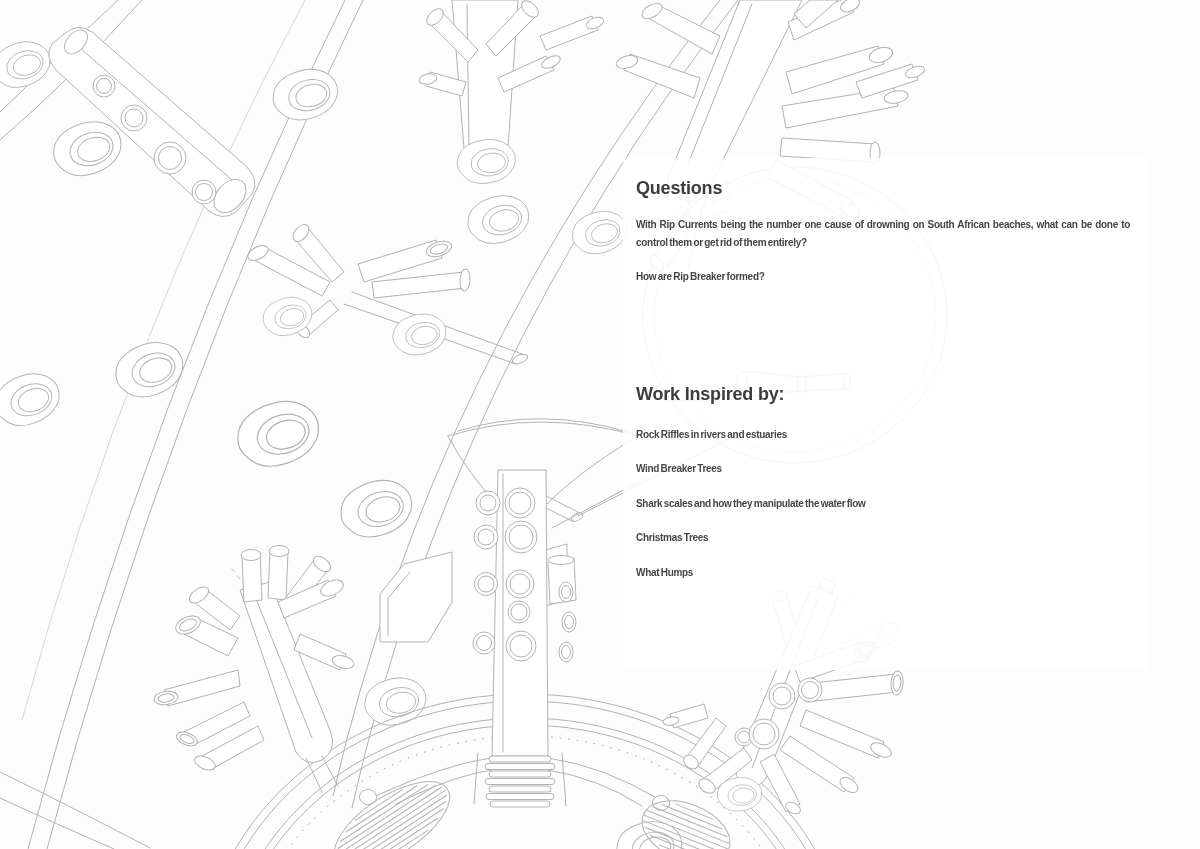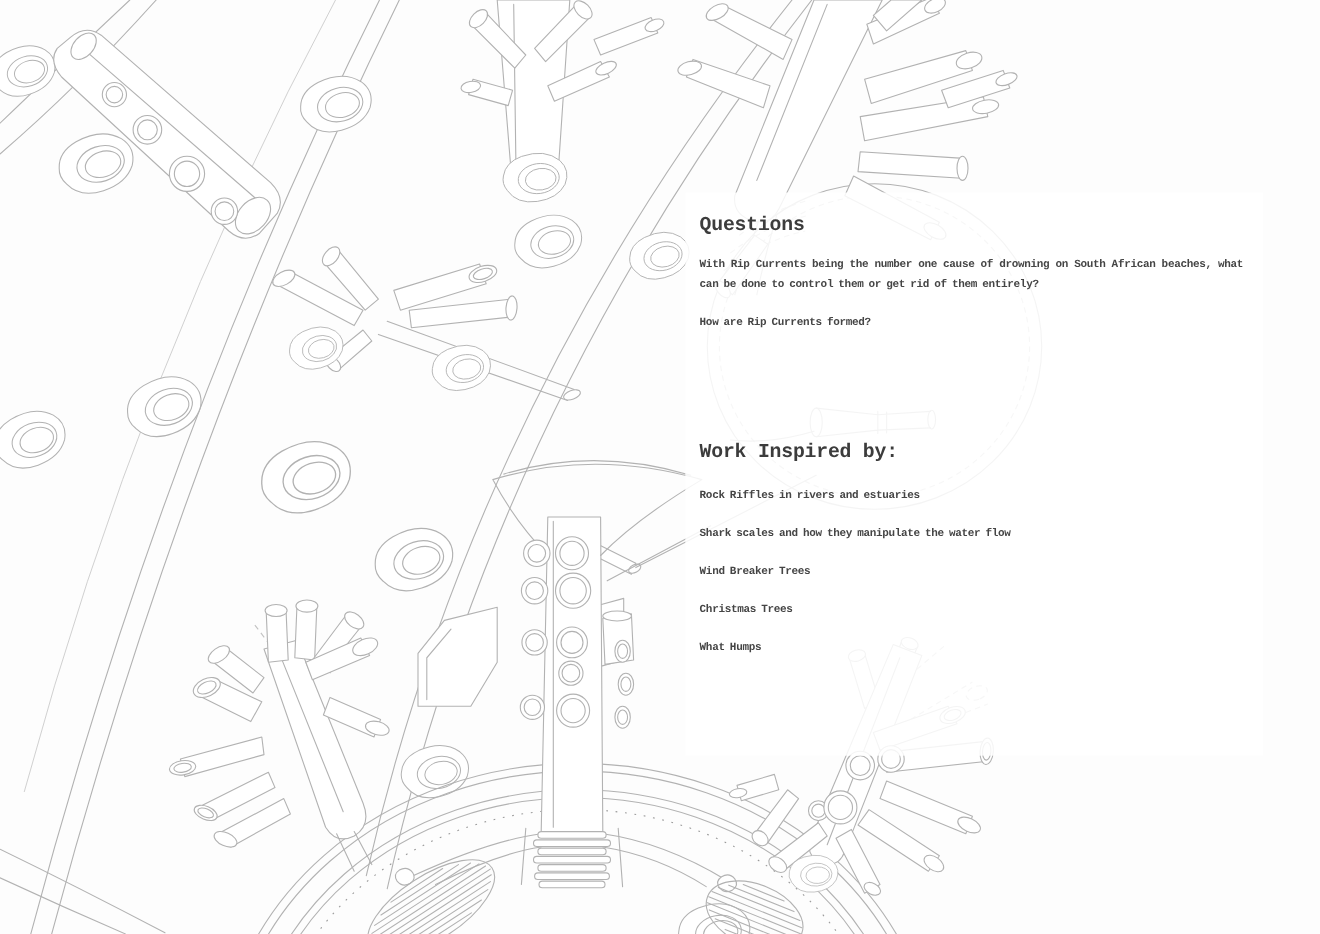--- a/index.html
+++ b/index.html
@@ -7,23 +7,23 @@
         font-family:"Liberation Sans","DejaVu Sans",sans-serif;}
   svg.draw{position:absolute;left:0;top:0;}
   
   .ln{fill:none;stroke:#b2b2b2;stroke-width:1;stroke-linecap:round;}
   .lt{fill:none;stroke:#cacaca;stroke-width:.8;}
   .pw{fill:#ffffff;stroke:#b2b2b2;stroke-width:1;stroke-linejoin:round;}
   .dsh{fill:none;stroke:#c2c2c2;stroke-width:1;stroke-dasharray:5 4;}
   .dot{fill:none;stroke:#9a9a9a;stroke-width:1;stroke-dasharray:1.6 7;}
   #td path,#td ellipse{fill:#fff;stroke:#b2b2b2;stroke-width:1;}
   
-  .panel{position:absolute;left:623px;top:175px;width:525px;height:512px;
+  .panel{position:absolute;left:623px;top:158px;width:525px;height:512px;
          background:rgba(255,255,255,0.86);box-sizing:border-box;
-         padding:19px 18px 0 13px;color:#454545;font-family:Liberation Mono, monospace;}
+         padding:19px 18px 0 13px;color:#454545;}
   .panel h2{font-size:18px;line-height:22px;font-weight:700;color:#3c3c3c;
             margin:0 0 17px 0;letter-spacing:-0.2px;}
   .panel h2.second{margin-top:97px;margin-bottom:21px;}
   .panel p{font-size:10px;line-height:17.5px;font-weight:700;margin:0 0 17px 0;
            letter-spacing:-0.3px;word-spacing:-1px;}
   .panel p.para{text-align:justify;}
 </style>
 </head>
 <body>
 
@@ -282,23 +282,23 @@
         <ellipse class="pw" cx="691" cy="762" rx="6" ry="8" transform="rotate(-50 691 762)"></ellipse>
     <path class="pw" d="M704,704 L670,714 L674,728 L708,718 Z"></path>
         <ellipse class="pw" cx="671" cy="721" rx="4" ry="8" transform="rotate(80 671 721)"></ellipse>
     <use href="#td" transform="translate(740 794) rotate(-5) scale(0.65)"></use>
   </g>
 </svg>
 
 <div class="panel">
   <h2>Questions</h2>
   <p class="para">With Rip Currents being the number one cause of drowning on South African beaches, what can be done to control them or get rid of them entirely?</p>
-  <p>How are Rip Currents formed?</p>
+  <p>How are Rip Breaker formed?</p>
 
   <h2 class="second">Work Inspired by:</h2>
   <p>Rock Riffles in rivers and estuaries</p>
+  <p>Wind Breaker Trees</p>
   <p>Shark scales and how they manipulate the water flow</p>
-  <p>Wind Breaker Trees</p>
   <p>Christmas Trees</p>
   <p>What Humps</p>
 </div>
 
 </div>
 
 </body></html>

